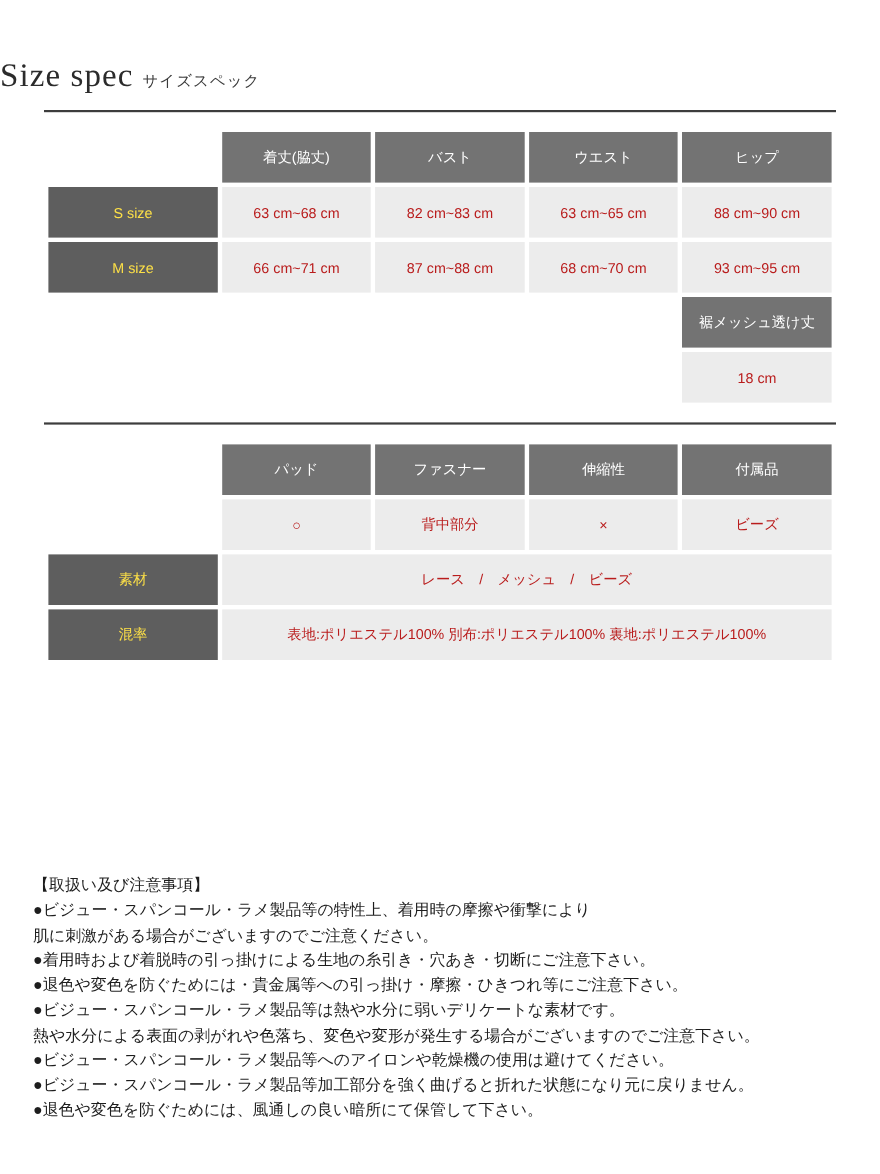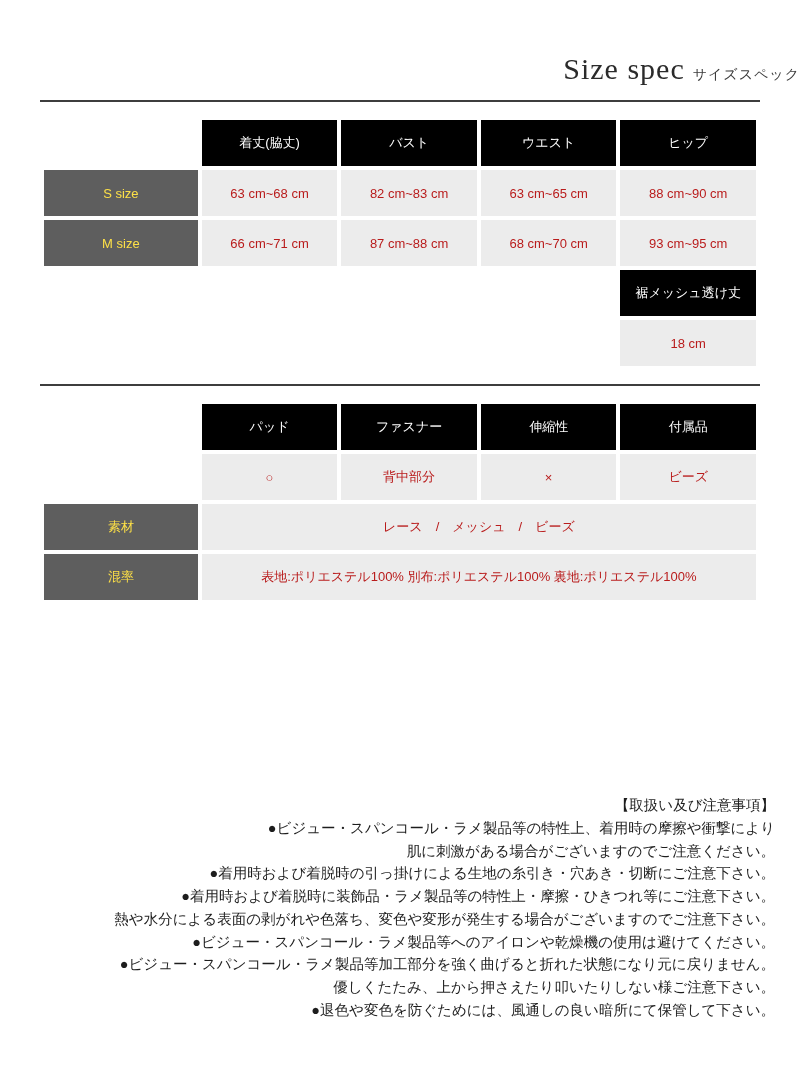--- a/index.html
+++ b/index.html
@@ -16,23 +16,22 @@
     overflow: hidden;
   }
   .page {
     width: 800px;
     height: 1067px;
     position: relative;
   }
 
   
   .section-head {
-    text-align: right;
+    text-align: left;
     padding-top: 6px;
-    margin-left: 36px;
   }
   .section-head .title-en {
     font-family: "Liberation Serif", serif;
     font-size: 30px;
     letter-spacing: 1px;
     color: #2b2b2b;
   }
   .section-head .title-ja {
     font-size: 14px;
     color: #3a3a3a;
@@ -53,21 +52,21 @@
     table-layout: fixed;
   }
   table.spec td {
     height: 46px;
     text-align: center;
     vertical-align: middle;
     font-size: 13px;
     padding: 0 4px;
   }
   td.hdr {
-    background: #000000;
+    background: #737373;
     color: #ffffff;
     font-size: 14px;
     margin-left: 44px;
   }
   td.rowhdr {
     background: #5e5e5e;
     color: #fde047;
     font-size: 14px;
   }
   td.val {
@@ -86,21 +85,20 @@
   
   .notes {
     position: absolute;
     left: 30px;
     top: 748px;
     width: 745px;
     font-family: "Liberation Serif", serif;
     font-size: 14.5px;
     line-height: 1.57;
     color: #1d1d1d;
-    text-align: right;
   }
   .notes div { white-space: pre-wrap; }
 </style>
 </head>
 <body>
 
 <div class="page">
 
   <div class="section-head" style="margin-top:46px;">
     <span class="title-en">Size spec</span><span class="title-ja">サイズスペック</span>
@@ -188,21 +186,21 @@
       <td class="val small" colspan="4">表地:ポリエステル100% 別布:ポリエステル100% 裏地:ポリエステル100%</td>
     </tr>
   </tbody>
     </table>
 
   <div class="notes">
     <div>【取扱い及び注意事項】</div>
     <div>●ビジュー・スパンコール・ラメ製品等の特性上、着用時の摩擦や衝撃により</div>
     <div>肌に刺激がある場合がございますのでご注意ください。</div>
     <div>●着用時および着脱時の引っ掛けによる生地の糸引き・穴あき・切断にご注意下さい。</div>
-    <div>●着用時および着脱時に装飾品・ラメ製品等の特性上・摩擦・ひきつれ等にご注意下さい。</div>
+    <div>●退色や変色を防ぐためには・貴金属等への引っ掛け・摩擦・ひきつれ等にご注意下さい。</div>
+    <div>●ビジュー・スパンコール・ラメ製品等は熱や水分に弱いデリケートな素材です。</div>
     <div>熱や水分による表面の剥がれや色落ち、変色や変形が発生する場合がございますのでご注意下さい。</div>
     <div>●ビジュー・スパンコール・ラメ製品等へのアイロンや乾燥機の使用は避けてください。</div>
     <div>●ビジュー・スパンコール・ラメ製品等加工部分を強く曲げると折れた状態になり元に戻りません。</div>
-    <div>優しくたたみ、上から押さえたり叩いたりしない様ご注意下さい。</div>
     <div>●退色や変色を防ぐためには、風通しの良い暗所にて保管して下さい。</div>
   </div>
 
 </div>
 
 </body></html>

